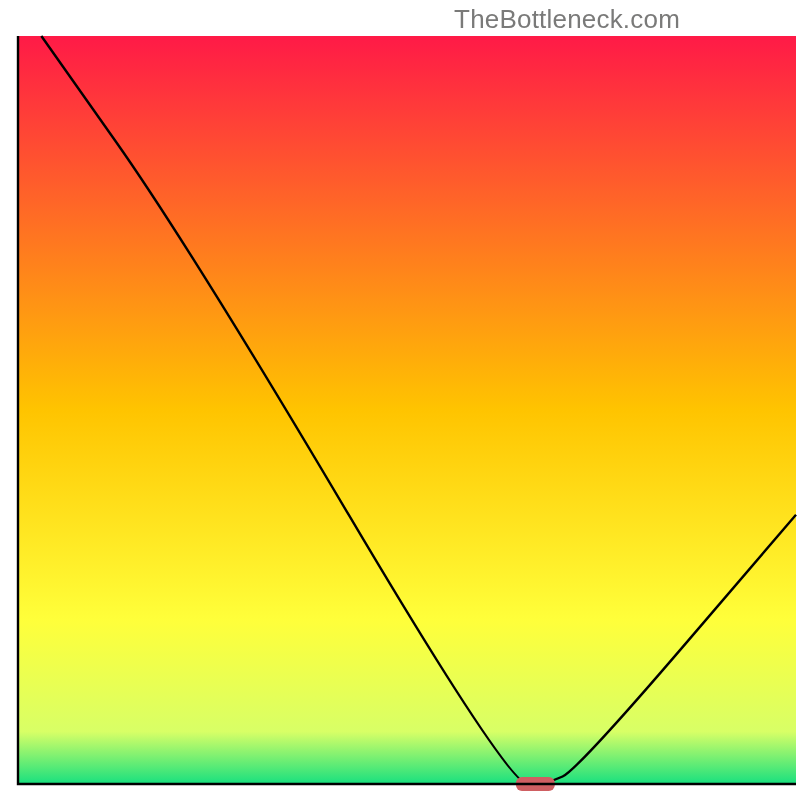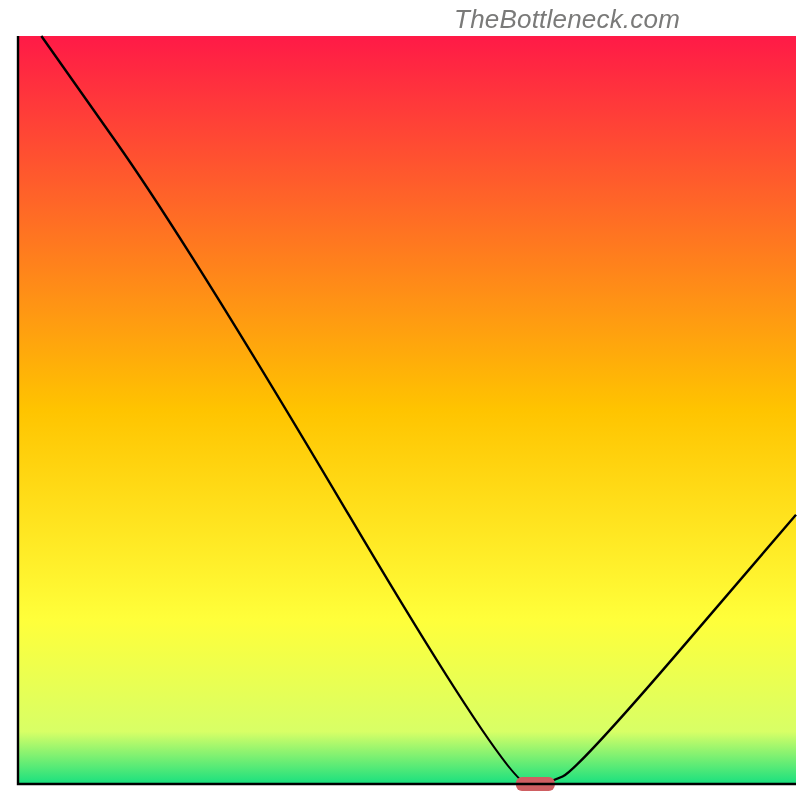--- a/index.html
+++ b/index.html
@@ -7,21 +7,20 @@
     padding: 0;
     width: 800px;
     height: 800px;
     background: #fff;
     font-family: Arial, Helvetica, sans-serif;
   }
   .canvas {
     position: relative;
     width: 692px;
     height: 800px;
-    font-style: italic;
   }
   .watermark {
     position: absolute;
     top: 4px;
     right: 12px;
     font-size: 26px;
     font-weight: 500;
     color: #7a7a79;
     letter-spacing: 0.2px;
   }

